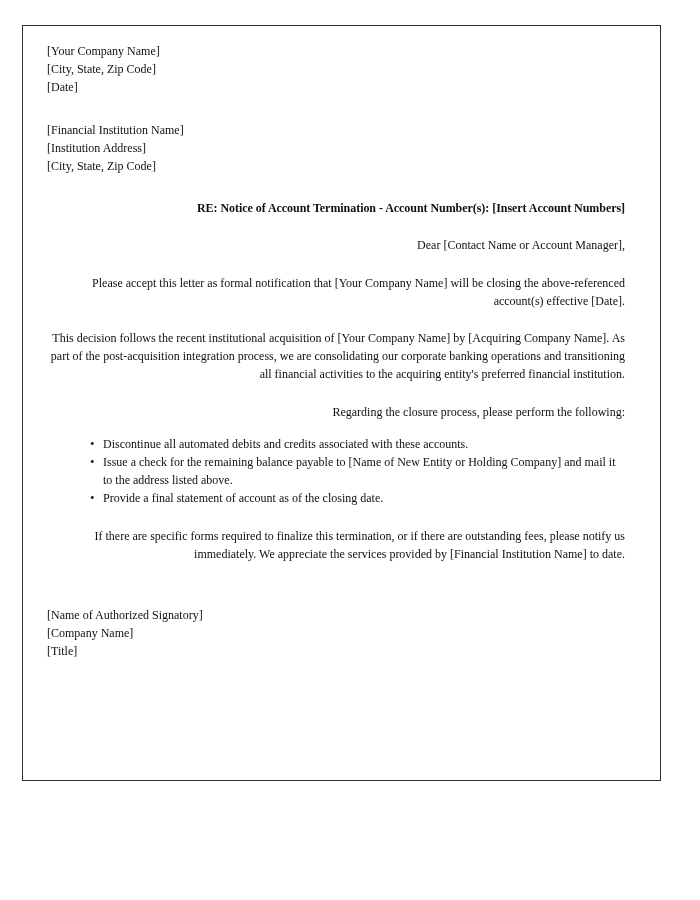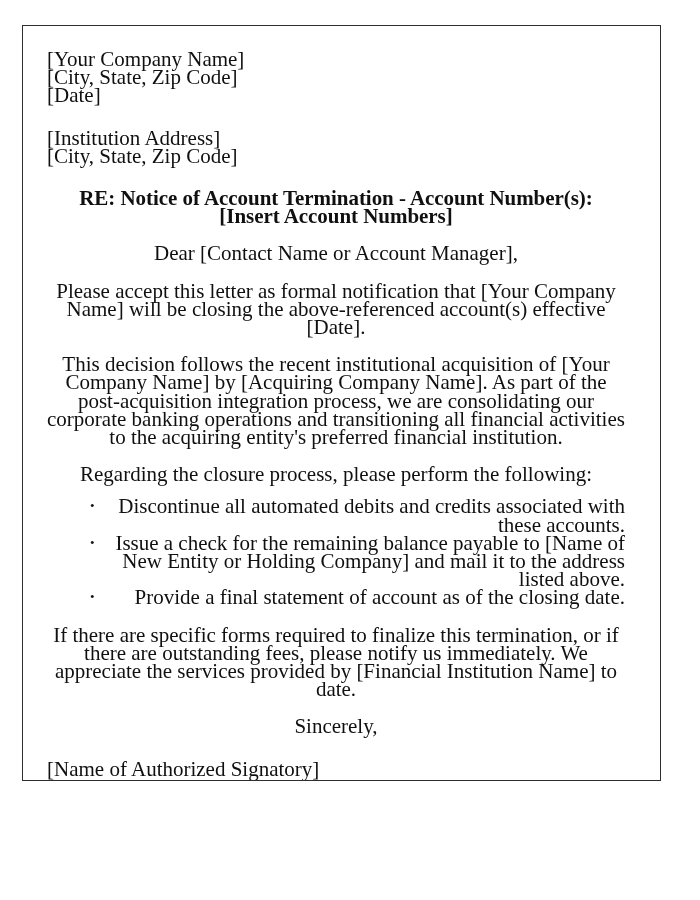--- a/index.html
+++ b/index.html
@@ -22,48 +22,47 @@
     width: 639px;
     height: 756px;
     box-sizing: border-box;
     border: 1px solid #2e2e2e;
     background: #ffffff;
     overflow: hidden;
   }
   #letter {
     position: absolute;
     left: 24px;
-    top: 24px;
+    top: 16px;
     width: 578px;
-    font-size: 21px;
+    font-size: 12px;
     line-height: 18.2px;
   }
   .block {
     margin: 0;
   }
   .block .line {
     display: block;
     white-space: pre;
   }
   .gap-lg { height: 24px; }
   .gap-md { height: 19px; }
   .gap-sm { height: 14px; }
   .subject {
     font-weight: bold;
     letter-spacing: -0.05px;
   }
   p.para {
     margin: 0;
-    text-align: center;
+    text-align: right;
   }
   ul.bullets {
     margin: 0;
     padding: 0 0 0 43px;
     list-style: none;
-    text-align: right;
   }
   ul.bullets li {
     position: relative;
     margin: 0;
     padding: 0 0 0 13px;
   }
   ul.bullets li::before {
     content: "\2022";
     position: absolute;
     left: 0;
@@ -80,20 +79,21 @@
 
     <div class="block">
       <span class="line">[Your Company Name]</span>
       <span class="line">[City, State, Zip Code]</span>
       <span class="line">[Date]</span>
     </div>
 
     <div class="gap-lg"></div>
 
     <div class="block">
+      <span class="line">[Financial Institution Name]</span>
       <span class="line">[Institution Address]</span>
       <span class="line">[City, State, Zip Code]</span>
     </div>
 
     <div class="gap-lg"></div>
 
     <p class="para subject">RE: Notice of Account Termination - Account Number(s): [Insert Account Numbers]</p>
 
     <div class="gap-md"></div>
 
@@ -118,21 +118,20 @@
       <li>Issue a check for the remaining balance payable to [Name of New Entity or Holding Company] and mail it to the address listed above.</li>
       <li>Provide a final statement of account as of the closing date.</li>
     </ul>
 
     <div class="gap-md"></div>
 
     <p class="para">If there are specific forms required to finalize this termination, or if there are outstanding fees, please notify us immediately. We appreciate the services provided by [Financial Institution Name] to date.</p>
 
     <div class="gap-md"></div>
 
-    <p class="para">Sincerely,</p>
 
     <div class="gap-lg"></div>
 
     <div class="block">
       <span class="line">[Name of Authorized Signatory]</span>
       <span class="line">[Company Name]</span>
       <span class="line">[Title]</span>
     </div>
 
   </div>

